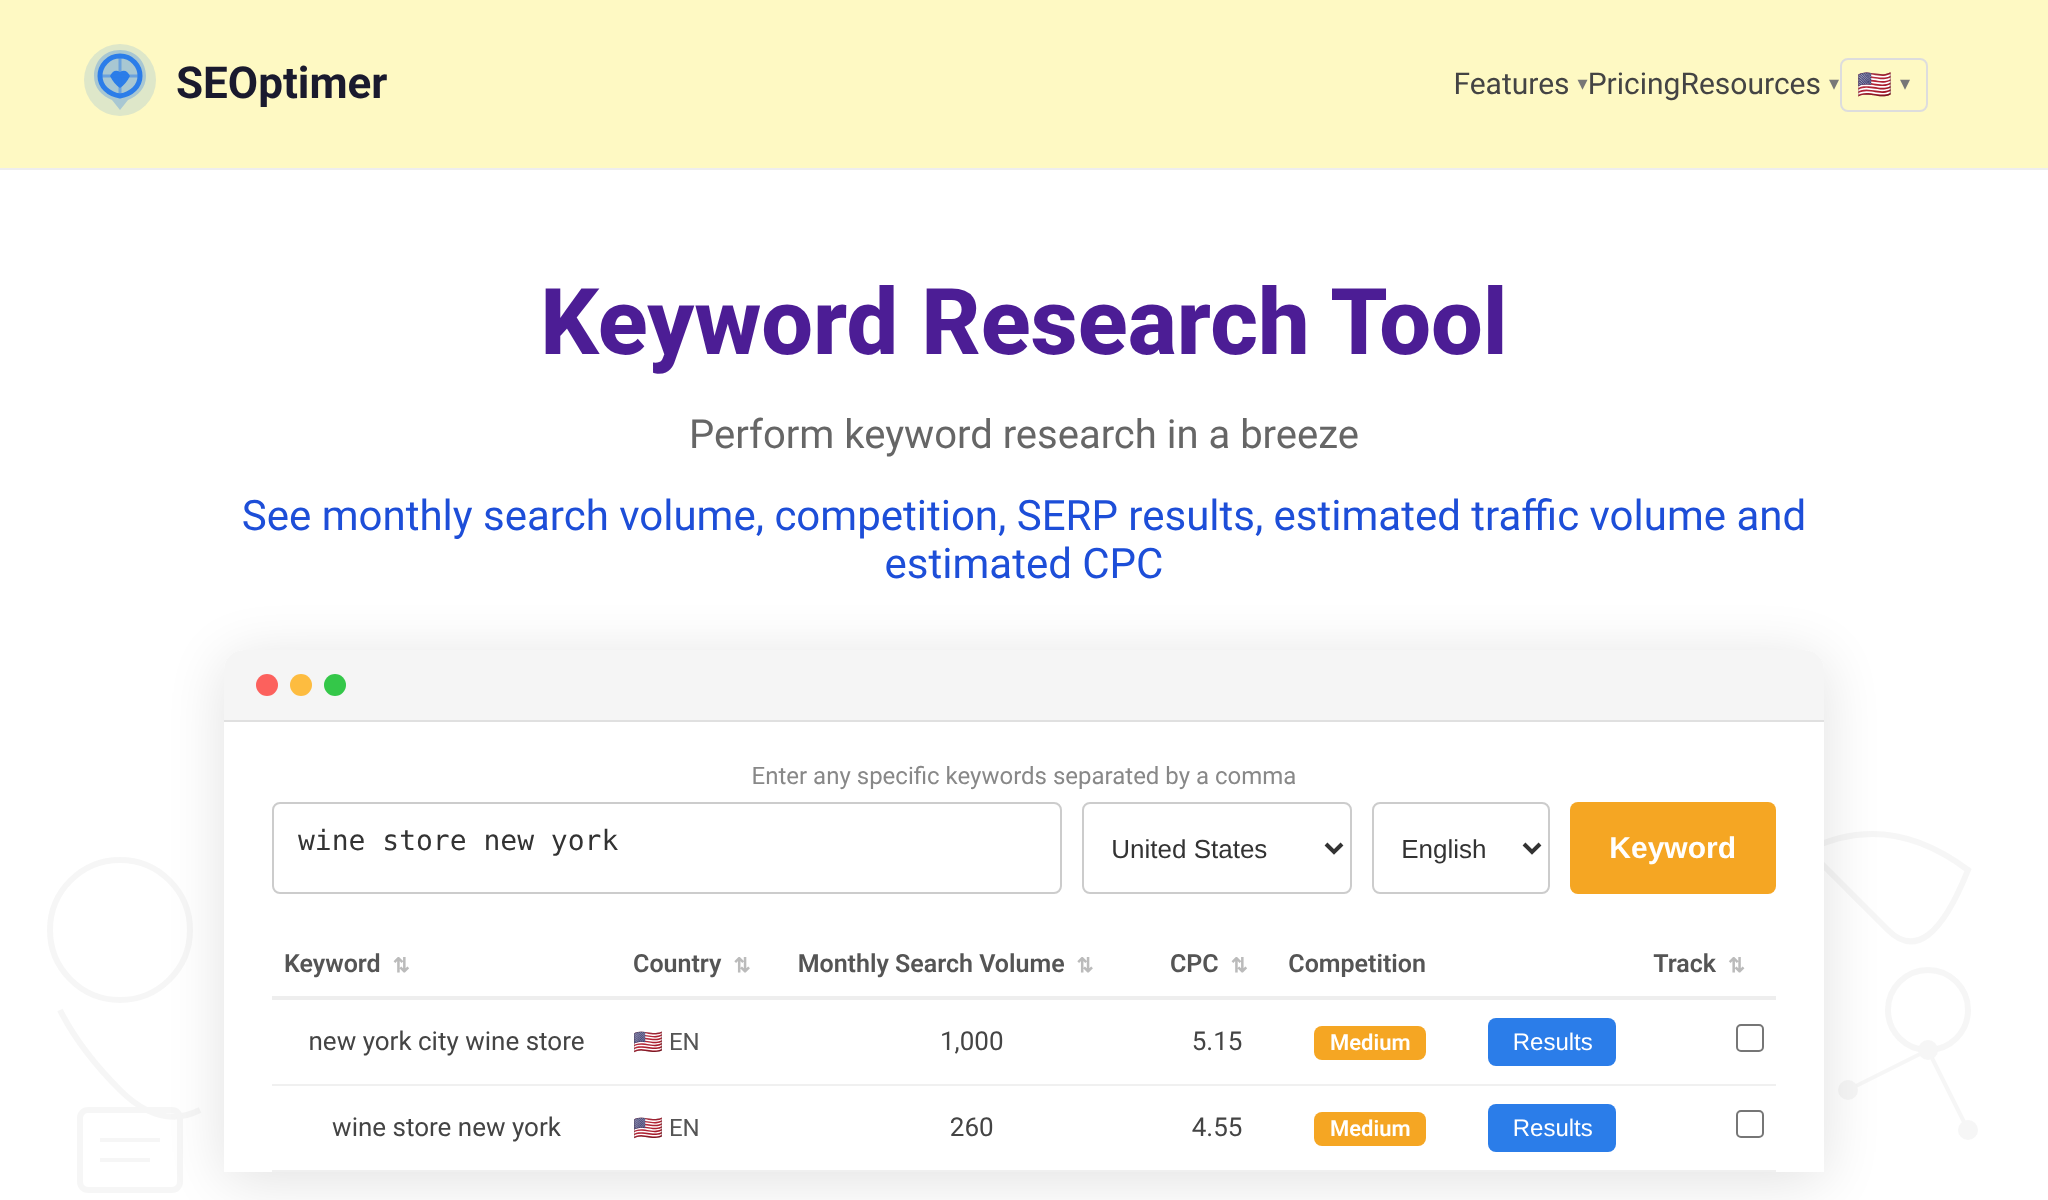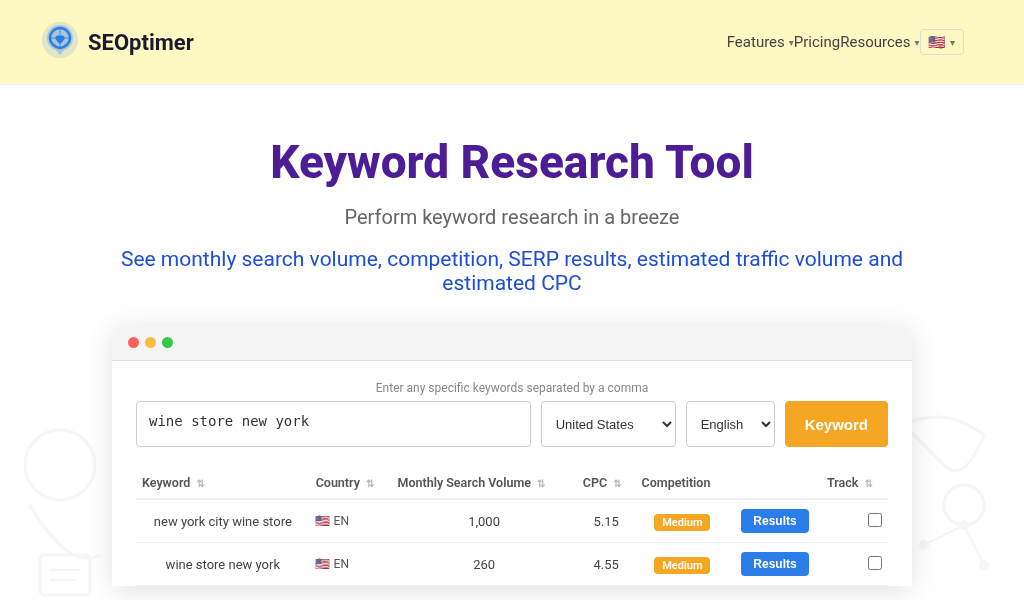--- a/index.html
+++ b/index.html
@@ -207,21 +207,21 @@
       font-weight: 600;
     }
     .results-row-btn {
       background: #2b7de9;
       color: #fff;
       border: none;
       border-radius: 4px;
       padding: 5px 12px;
       font-size: 12px;
       cursor: pointer;
-      font-weight: 700;
+      font-weight: 400;
     }
     .track-check {
       width: 14px;
       height: 14px;
       cursor: pointer;
     }
     .track-col { text-align: right; }
 
     
     .bg-deco {

